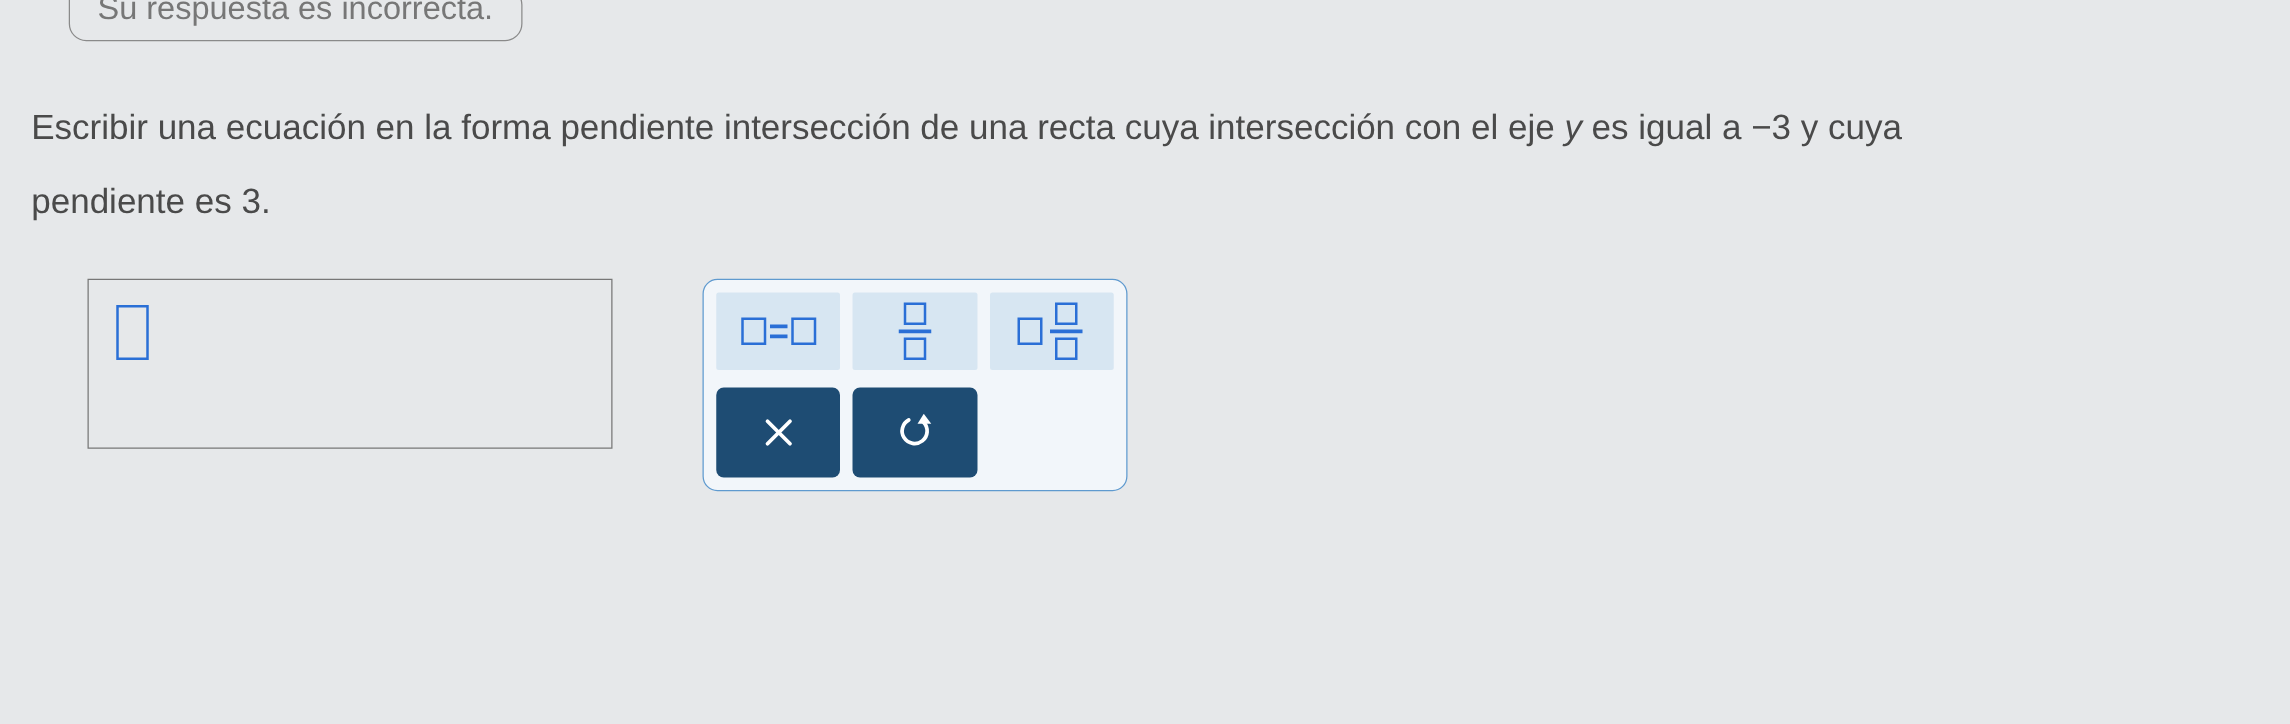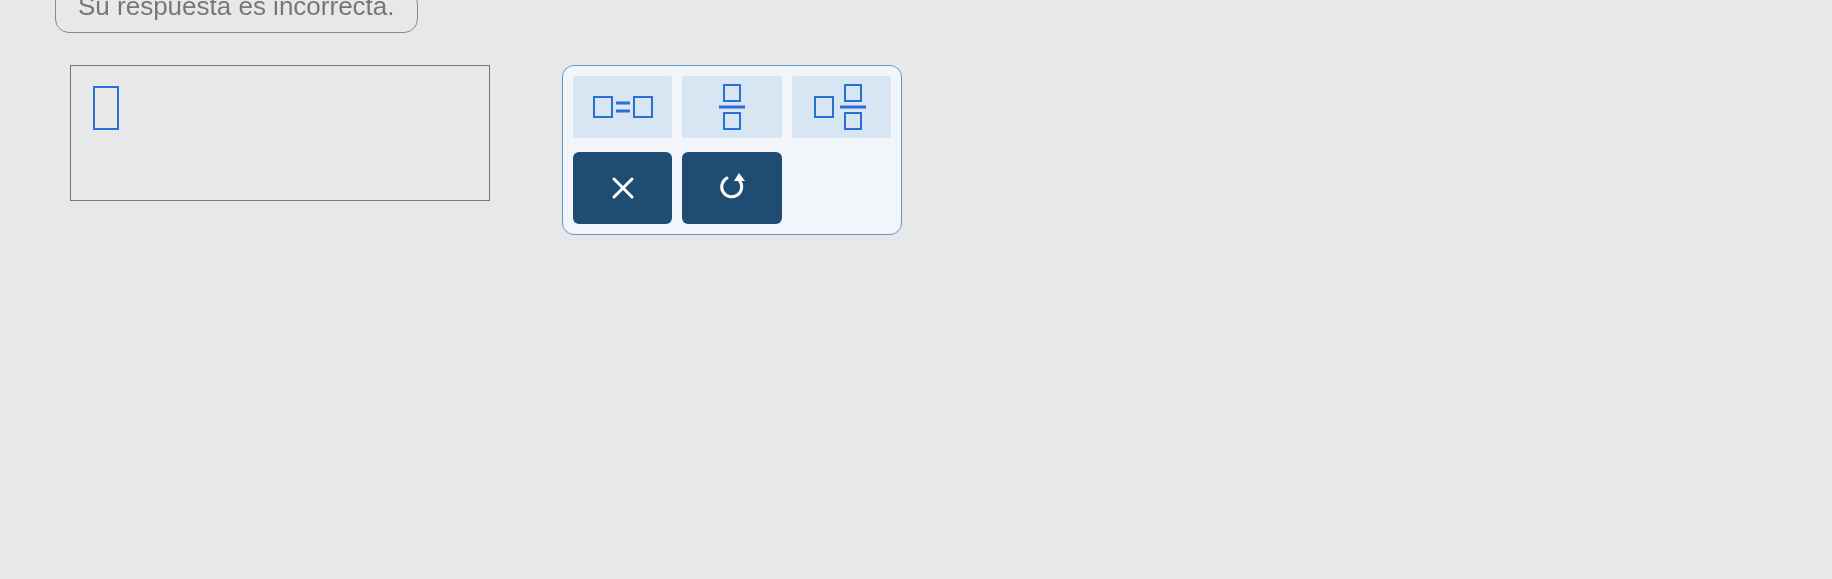--- a/index.html
+++ b/index.html
@@ -107,20 +107,24 @@
   </style>
 </head>
 <body>
 
 <div class="container">
 
   <div class="feedback-bubble">
     <span>Su respuesta es incorrecta.</span>
   </div>
 
+  <div class="problem-text">
+    <span>Escribir una ecuación en la forma pendiente intersección de una recta cuya intersección con el eje </span><span class="italic-y">y</span><span> es igual a </span><span class="neg3">−3</span><span> y cuya</span><br>
+    <span>pendiente es </span><span>3</span><span>.</span>
+  </div>
 
   <div class="answer-row">
 
     <div class="answer-field">
       <div class="answer-slot"></div>
     </div>
 
     <div class="tool-panel">
 
       <div class="tool-row">

